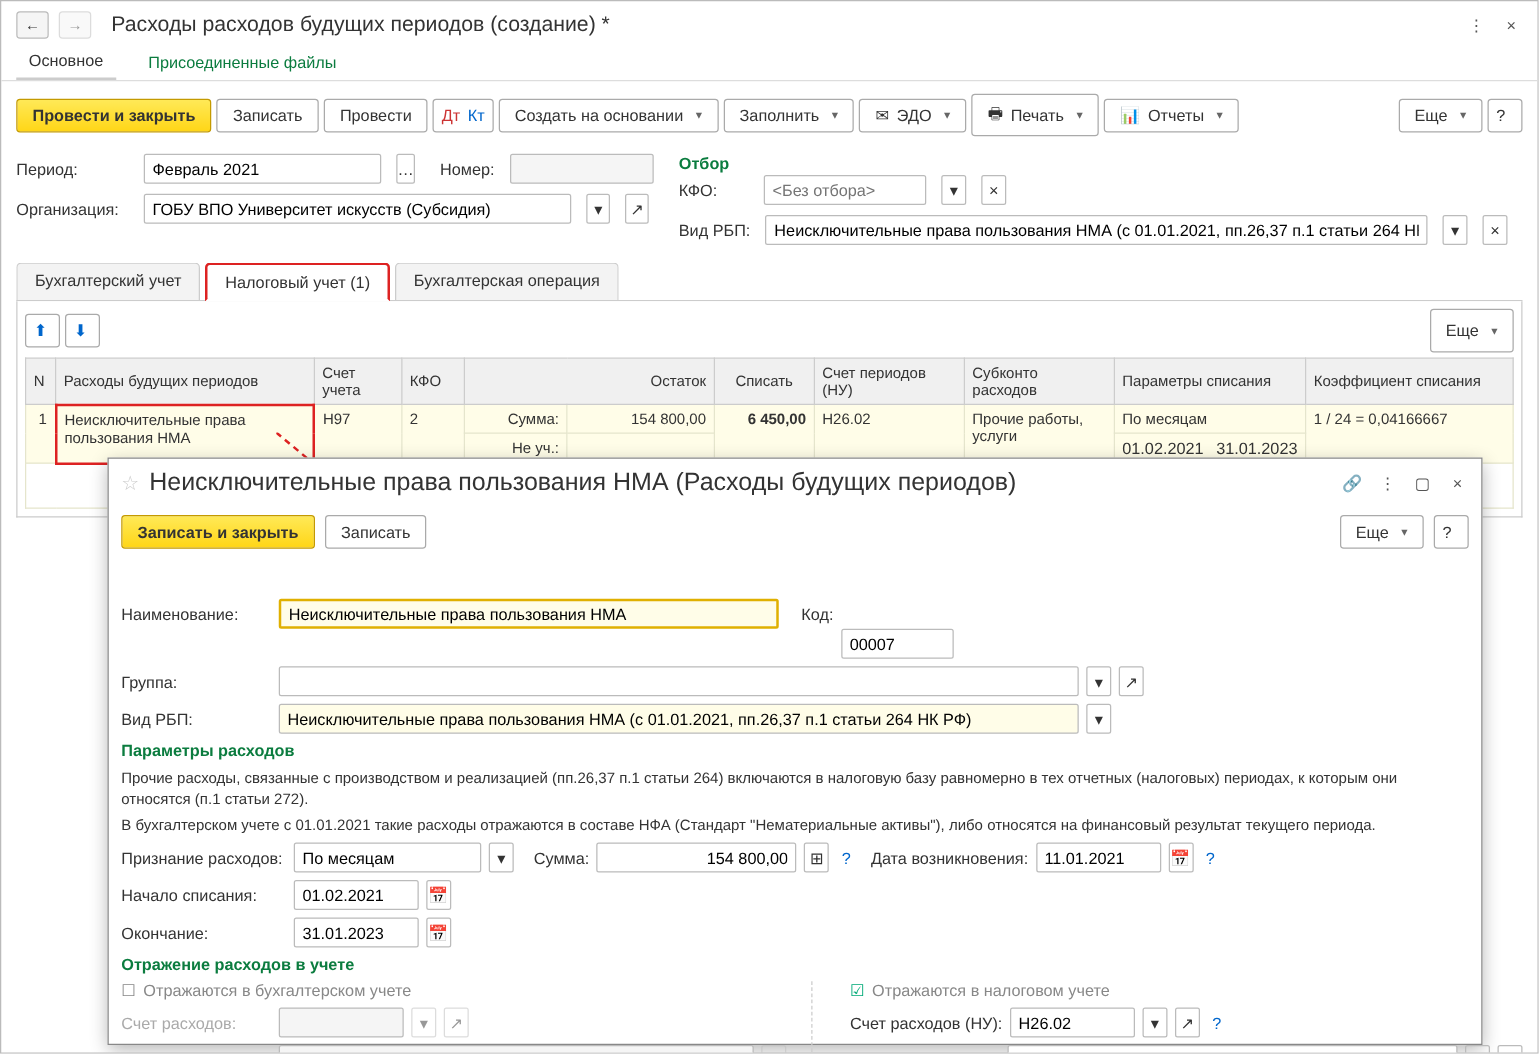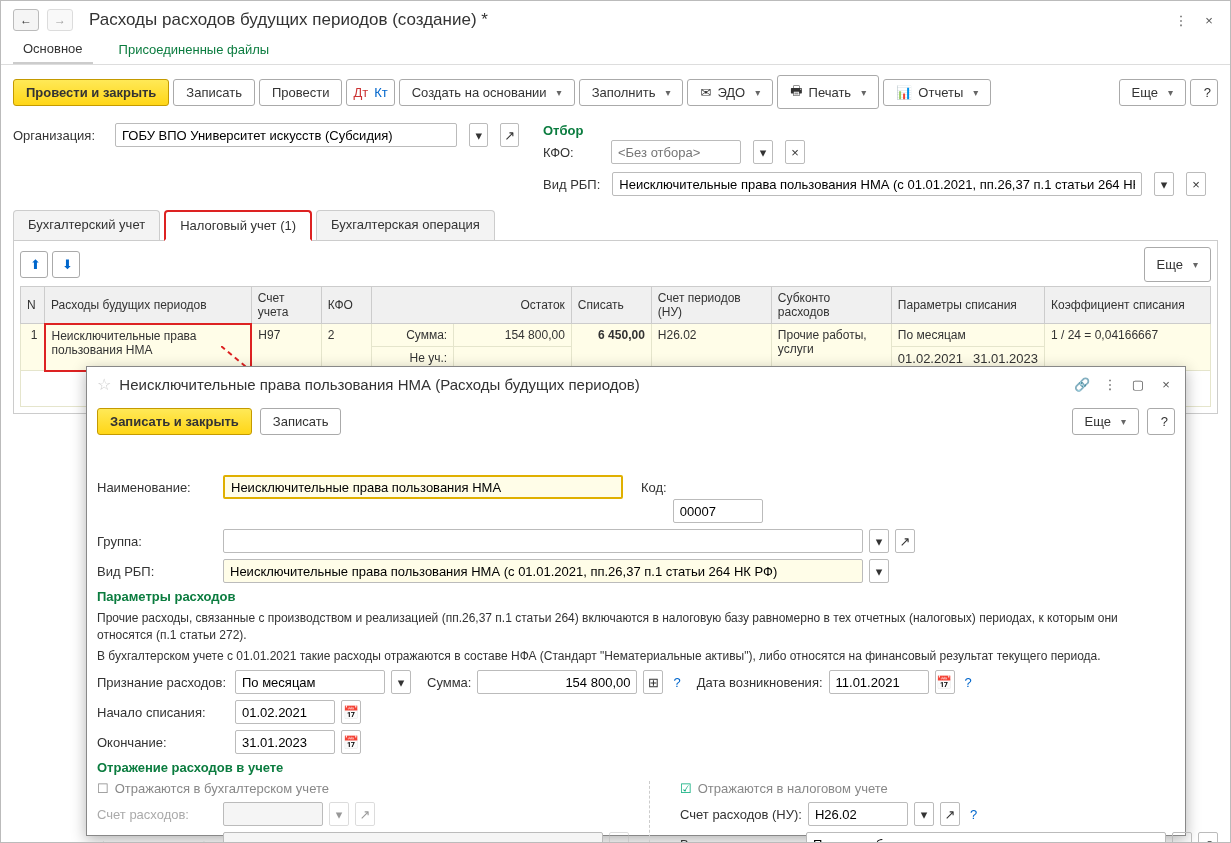--- a/index.html
+++ b/index.html
@@ -11,21 +11,21 @@
 .hdr-right{margin-left:auto;display:flex;gap:10px;align-items:center}
 .icon-btn{width:18px;height:18px;cursor:pointer;display:flex;align-items:center;justify-content:center;color:#555}
 .subnav{padding:0 12px;border-bottom:1px solid #ddd;display:flex;gap:16px;height:30px;align-items:center}
 .subnav-item{padding:6px 10px;font-size:13px;cursor:pointer}
 .subnav-item.active{border-bottom:2px solid #ccc;font-weight:400}
 .subnav-item.link{color:#0b7c3f}
 .toolbar{padding:10px 12px;display:flex;gap:4px;align-items:center}
 .btn{border:1px solid #aaa;border-radius:3px;padding:5px 12px;background:#fff;cursor:pointer;display:inline-flex;align-items:center;gap:6px;font-size:13px}
 .btn.yellow{background:linear-gradient(#ffe957,#ffd617);border-color:#c49a00;font-weight:700}
 .btn.drop::after{content:"▾";font-size:10px;margin-left:4px;color:#666}
-.btn-sm{padding:5px 6px;min-width:28px;justify-content:flex-end}
+.btn-sm{padding:5px 6px;min-width:28px;justify-content:flex-start}
 .toolbar .spacer{flex:1}
 .form-row{display:flex;padding:4px 12px;gap:12px;align-items:center}
 .lbl{min-width:90px}
 .inp{border:1px solid #bbb;padding:3px 6px;height:24px;background:#fff;border-radius:2px}
 .inp.ro{background:#f5f5f5}
 .sel-btn{border:1px solid #bbb;width:20px;height:24px;display:flex;align-items:center;justify-content:center;cursor:pointer;border-radius:2px}
 .green-h{color:#0b7c3f;font-weight:700;font-size:13px}
 .tabs{margin:10px 12px 0 12px}
 .tabbar{display:flex;border-bottom:1px solid #ccc}
 .tab{border:1px solid #ccc;border-bottom:none;padding:6px 14px;background:#f3f3f3;border-radius:4px 4px 0 0;margin-right:4px;cursor:pointer}
@@ -33,21 +33,21 @@
 .tab-body{border:1px solid #ccc;border-top:none;padding:6px;background:#fff}
 .mini-toolbar{display:flex;gap:4px;padding:4px 0}
 .tbl{width:100%;border-collapse:collapse;margin-top:4px}
 .tbl th{background:#f0f0f0;border:1px solid #ccc;padding:4px 6px;font-weight:400;text-align:left;font-size:12px}
 .tbl td{border:1px solid #e5e5cc;padding:4px 6px;background:#fffde8;vertical-align:top;font-size:12px}
 .tbl td.num{text-align:right}
 .tbl tr.r2 td{border-top:none}
 .hl-cell{border:2px solid #d22 !important}
 .sub-popup{position:absolute;top:365px;left:85px;width:1100px;height:470px;background:#fff;border:1px solid #888;box-shadow:0 4px 14px rgba(0,0,0,.3)}
 .pop-hdr{display:flex;align-items:center;padding:8px 10px;gap:8px}
-.pop-title{font-size:15px}
+.pop-title{font-size:20px}
 .pop-hdr .right{margin-left:auto;display:flex;gap:10px}
 .pop-toolbar{padding:6px 10px;display:flex;gap:8px;align-items:center}
 .pop-body{padding:4px 10px}
 .prow{display:flex;align-items:center;gap:6px;margin:6px 0}
 .prow .plbl{min-width:120px}
 .yinp{background:#fffde8;border:2px solid #e0b000}
 .para{font-size:12px;color:#333;margin:4px 0;line-height:1.4}
 .split{display:flex;gap:30px}
 .split>div{flex:1}
 .checkbox{display:flex;align-items:center;gap:6px;color:#888}
@@ -103,20 +103,27 @@
         <span>Отчеты</span>
       </div>
     <div class="spacer"></div>
     <div class="btn drop">Еще</div>
     <div class="btn btn-sm">?</div>
   </div>
 
   <div style="display:flex">
     <div style="width:530px">
       <div class="form-row">
+        <div class="lbl">Период:</div>
+        <input type="text" class="inp" style="width: 210px;" value="Февраль 2021">
+        <div class="sel-btn">…</div>
+        <div style="margin-left:8px">Номер:</div>
+        <input type="text" class="inp ro" style="width: 115px;" value="">
+      </div>
+      <div class="form-row">
         <div class="lbl">Организация:</div>
         <input type="text" class="inp" style="width: 365px;" value="ГОБУ ВПО Университет искусств (Субсидия)">
         <div class="sel-btn">▾</div>
         <div class="sel-btn">↗</div>
       </div>
     </div>
     <div style="flex:1;padding-right:12px">
       <div class="form-row">
           <div class="green-h">Отбор</div>
         </div>
@@ -155,21 +162,21 @@
         <div class="btn drop">Еще</div>
       </div>
       <table class="tbl">
         <thead>
             <tr>
           <th style="width:24px">N</th>
           <th>Расходы будущих периодов</th>
           <th style="width:70px">Счет учета</th>
           <th style="width:50px">КФО</th>
           <th colspan="2" style="width:200px;text-align:right">Остаток</th>
-          <th style="width:80px;text-align:left">Списать</th>
+          <th style="width:80px;text-align:center">Списать</th>
           <th style="width:120px">Счет периодов (НУ)</th>
           <th style="width:120px">Субконто расходов</th>
           <th style="width:150px">Параметры списания</th>
           <th style="width:166px">Коэффициент списания</th>
         </tr>
           </thead>
         <tbody>
           <tr>
             <td rowspan="2" class="num">1</td>
             <td rowspan="2" class="hl-cell">Неисключительные права пользования НМА</td>

